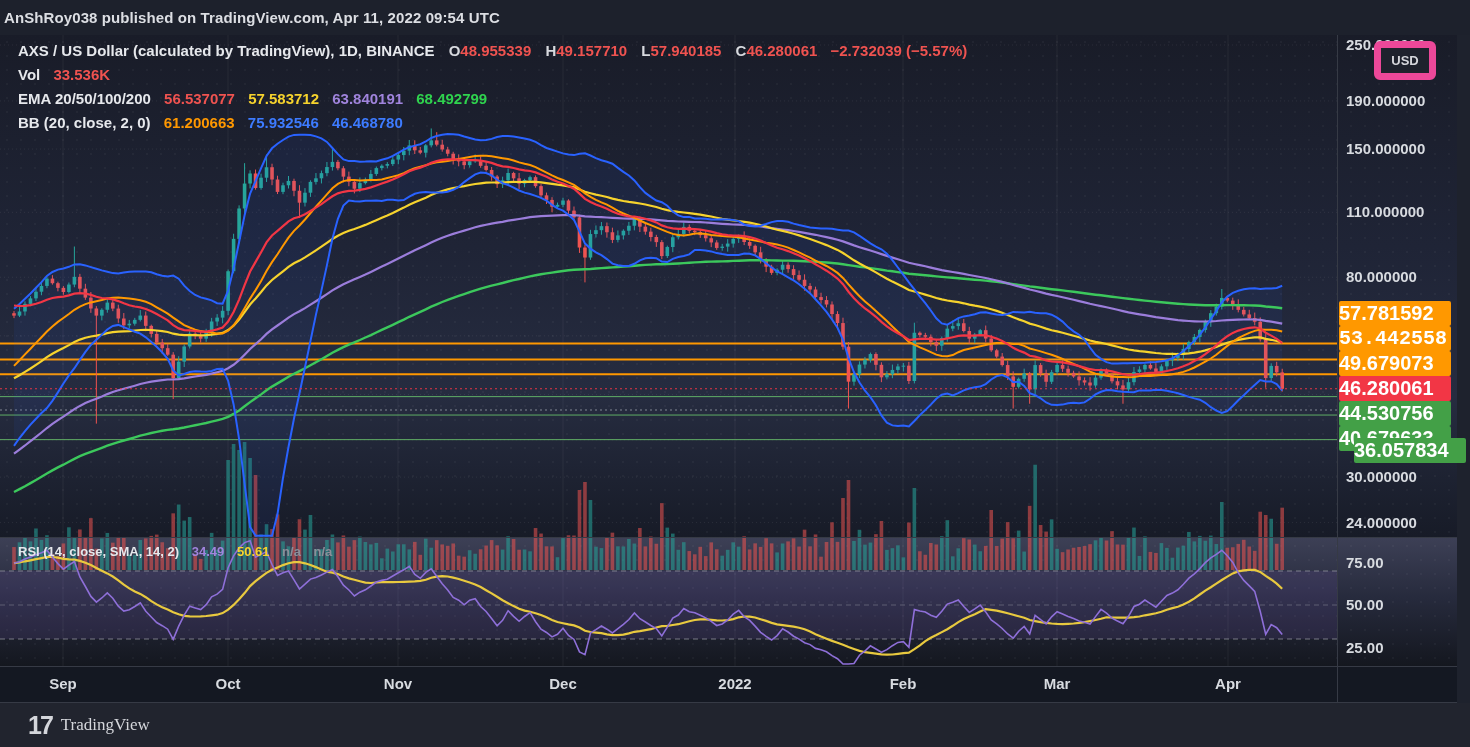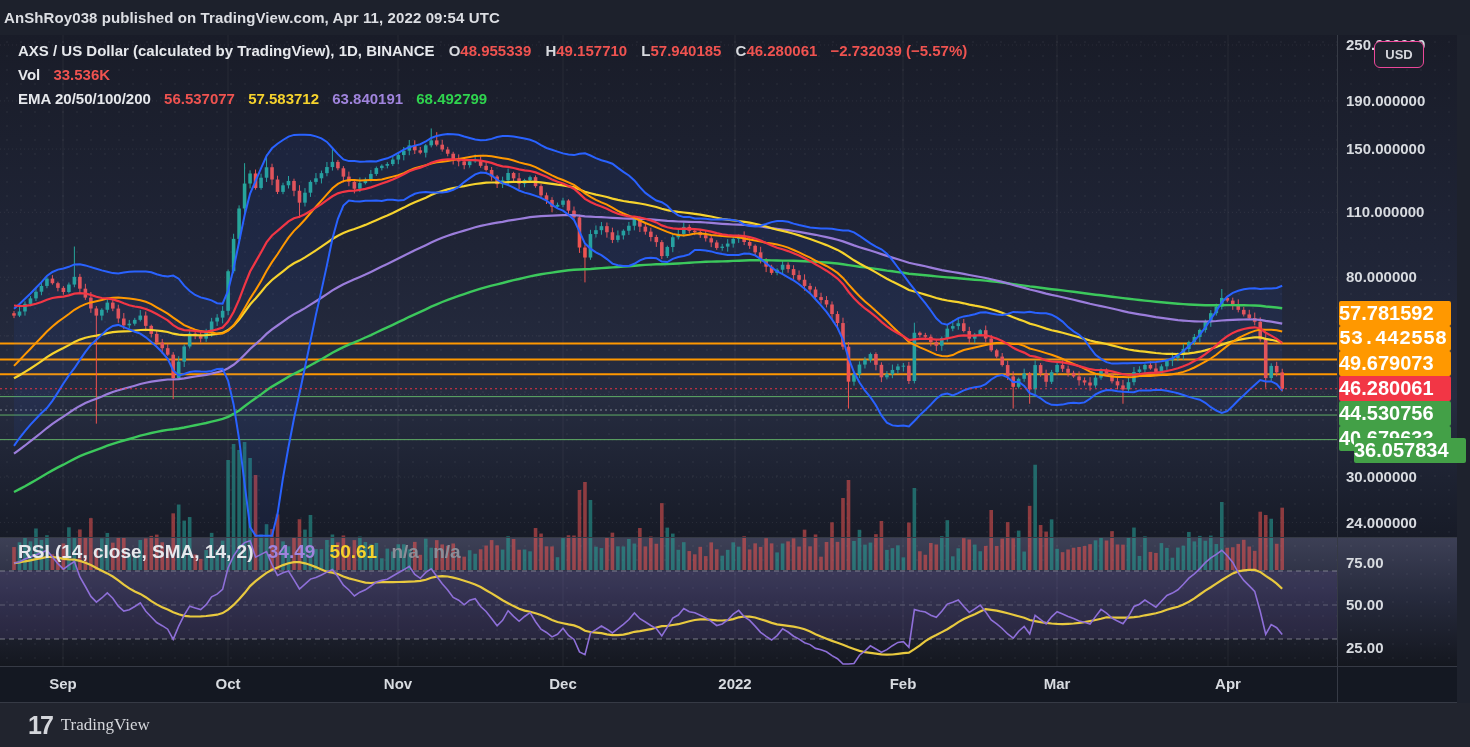--- a/index.html
+++ b/index.html
@@ -20,23 +20,23 @@
   .pane-time{position:absolute;left:0;top:631px;width:1457px;height:37px;background:#141822;}
   svg#chart{position:absolute;left:0;top:0;}
   .legend{position:absolute;left:18px;top:4px;z-index:6;}
   .legend .row{height:24px;line-height:24px;font-size:15px;font-weight:700;color:#e6e8ec;white-space:nowrap;}
   .legend .lbl{color:#e6e8ec;}
   .v{margin-left:9px;}
   .c-red{color:#ef5350;} .c-yel{color:#f6d32d;} .c-pur{color:#a084dd;} .c-grn{color:#2fd34e;}
   .c-org{color:#ff9800;} .c-blu{color:#3d7bff;} .c-gry{color:#8b8f99;}
   .ohlc-letter{margin-left:10px;color:#d7d9de;}
   .rsi-legend{position:absolute;left:18px;top:506px;z-index:6;height:22px;line-height:22px;
-     font-size:19px;font-weight:700;color:#e6e8ec;white-space:nowrap;}
+     font-size:13px;font-weight:700;color:#e6e8ec;white-space:nowrap;}
   .usd-btn{position:absolute;left:1374px;top:6px;width:48px;height:25px;z-index:7;
-     border:1px solid #ec4899;border-radius:6px;background:#1e222d;color:#d5d7dc;
+     border:7px solid #ec4899;border-radius:6px;background:#1e222d;color:#d5d7dc;
      font-size:13px;font-weight:700;display:flex;align-items:center;justify-content:center;cursor:pointer;}
   .chip{position:absolute;left:1339px;width:112px;height:25px;z-index:5;border-radius:2px;
      color:#fff;font-size:20px;font-weight:700;line-height:25px;box-sizing:border-box;}
   .axis-hit{position:absolute;left:1337px;top:0;width:120px;height:631px;z-index:4;}
   .right-gap{position:absolute;left:1457px;top:35px;width:13px;height:668px;background:#1e222d;}
   .footer{position:absolute;left:0;top:703px;width:1470px;height:44px;background:#21242e;
      display:flex;align-items:center;padding-left:28px;box-sizing:border-box;}
   .tv-mark{font-size:25px;font-weight:800;color:#d4d6db;letter-spacing:-2px;font-family:"Liberation Sans",sans-serif;}
   .tv-word{margin-left:9px;font-size:17px;color:#d4d6db;font-family:"Liberation Serif",serif;}
 </style>
@@ -835,20 +835,26 @@
         <span class="lbl">Vol</span>
         <span class="v c-red">33.536K</span>
       </div>
       <div class="row">
         <span class="lbl">EMA 20/50/100/200</span>
         <span class="v c-red">56.537077</span>
         <span class="v c-yel">57.583712</span>
         <span class="v c-pur">63.840191</span>
         <span class="v c-grn">68.492799</span>
       </div>
+      <div class="row">
+        <span class="lbl">BB (20, close, 2, 0)</span>
+        <span class="v c-org">61.200663</span>
+        <span class="v c-blu">75.932546</span>
+        <span class="v c-blu">46.468780</span>
+      </div>
     </div>
 
     <div class="rsi-legend">
       <span class="lbl">RSI (14, close, SMA, 14, 2)</span>
       <span class="v c-pur">34.49</span>
       <span class="v c-yel">50.61</span>
       <span class="v c-gry">n/a</span>
       <span class="v c-gry">n/a</span>
     </div>
 

